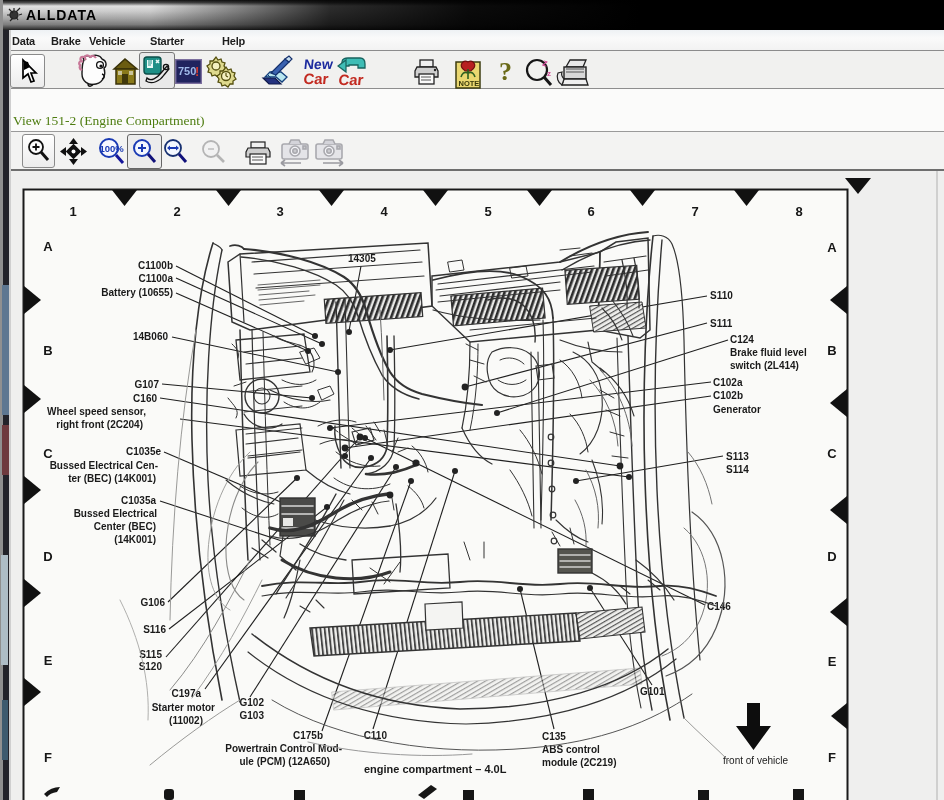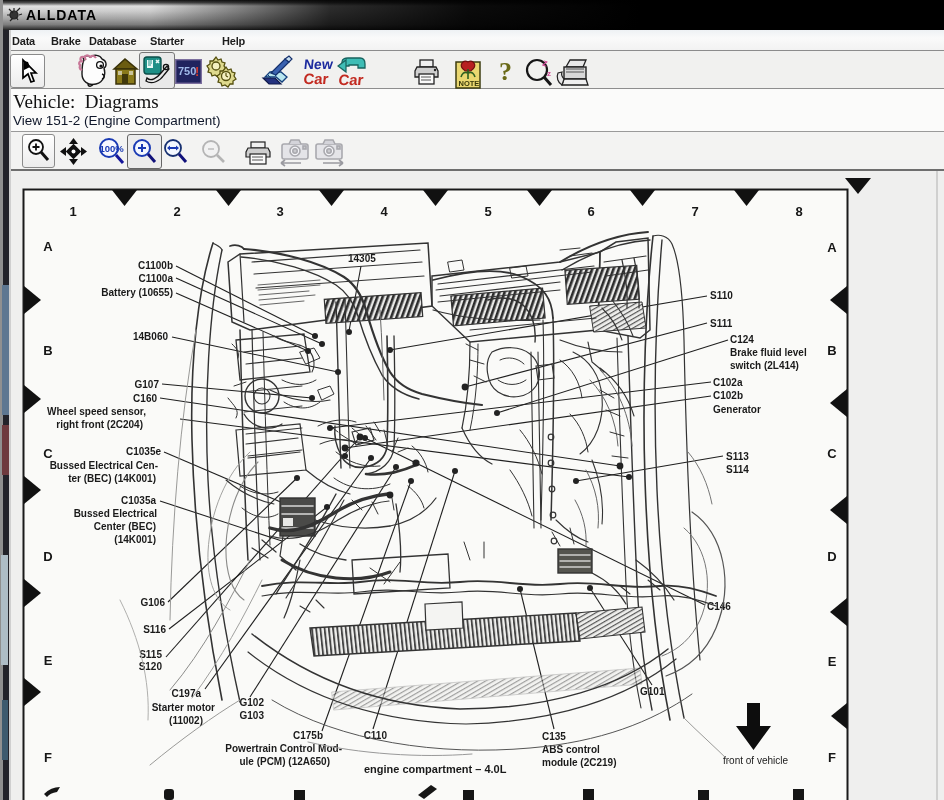--- a/index.html
+++ b/index.html
@@ -13,21 +13,21 @@
     background:linear-gradient(90deg,rgba(0,0,0,0) 0px,rgba(0,0,0,0.02) 150px,rgba(5,5,5,0.82) 330px,rgba(2,2,2,0.96) 470px,#000 640px);}
   #titletxt{left:26px;top:7px;font-size:14px;font-weight:bold;color:#000000;letter-spacing:1px;text-align:center;}
   
   #menubar{left:0;top:30px;width:944px;height:20px;background:linear-gradient(180deg,#eef1f4 0%,#fafafa 40%,#f2f2f2 100%);border-bottom:1px solid #8c8c8c;}
   .mi{position:absolute;top:5px;font-size:11px;font-weight:bold;color:#1d1d1d;letter-spacing:-0.2px;}
   
   #toolbar1{left:0;top:51px;width:944px;height:37px;background:#f1f1ef;border-bottom:1px solid #8e8e8e;}
   
   #vehrows{left:0;top:89px;width:944px;height:42px;background:#fbfbfa;border-bottom:1px solid #9a9a9a;}
   #vehtxt{left:13px;top:2px;font-family:"Liberation Serif",serif;font-size:19px;color:#111;}
-  #viewtxt{left:13px;top:24px;font-family:Liberation Sans, sans-serif;font-size:13.5px;color:#0f172a;}
+  #viewtxt{left:13px;top:24px;font-family:Liberation Serif, serif;font-size:13.5px;color:#4d7c0f;}
   
   #toolbar2{left:0;top:132px;width:944px;height:37px;background:#f3f3f2;border-bottom:2px solid #6e6e6e;}
   
   #content{left:0;top:171px;width:944px;height:629px;background:#efefee;}
   
   #ledge1{left:0;top:0;width:3px;height:800px;background:#909090;}
   #ledge2{left:3px;top:30px;width:6px;height:770px;background:#23232a;}
   #ledge3{left:9px;top:30px;width:2px;height:770px;background:#cfcfcf;}
   .btn{position:absolute;background:linear-gradient(180deg,#ffffff,#ececec);border:1px solid #8a8a8a;border-radius:3px;}
   svg{position:absolute;overflow:visible;}
@@ -39,27 +39,26 @@
 <div class="abs" id="titletxt">ALLDATA</div>
 <svg id="appicon" style="left:6px;top:6px" width="17" height="17" viewBox="0 0 17 17">
   <g stroke="#222" stroke-width="1.2" fill="none">
     <circle cx="8" cy="9" r="4" fill="#333"></circle>
     <path d="M3 3 L7 7 M14 2 L10 6 M1 9 L4 9 M13 9 L16 8 M4 15 L7 12 M12 14 L10 11 M8 2 L8 5"></path>
   </g>
 </svg>
 <div class="abs" id="menubar">
   <div class="mi" style="left:12px">Data</div>
   <div class="mi" style="left:51px">Brake</div>
-  <div class="mi" style="left:89px">Database</div>
+  <div class="mi" style="left:89px">Vehicle</div>
   <div class="mi" style="left:150px">Starter</div>
   <div class="mi" style="left:222px">Help</div>
 </div>
 <div class="abs" id="toolbar1"></div>
 <div class="abs" id="vehrows">
-  <div class="abs" id="vehtxt">Vehicle:&nbsp; Diagrams</div>
   <div class="abs" id="viewtxt">View 151-2 (Engine Compartment)</div>
 </div>
 <div class="abs" id="toolbar2"></div>
 <div class="abs" id="content"></div>
 <div class="abs" id="ledge1"></div>
 <div class="abs" id="ledge2"></div>
 <div class="abs" id="ledge3"></div>
 <div class="abs" style="left:2px;top:285px;width:7px;height:130px;background:#5e7791;"></div>
 <div class="abs" style="left:2px;top:425px;width:7px;height:50px;background:#6e3a3e;"></div>
 <div class="abs" style="left:1px;top:555px;width:7px;height:110px;background:#aebdc6;"></div>

